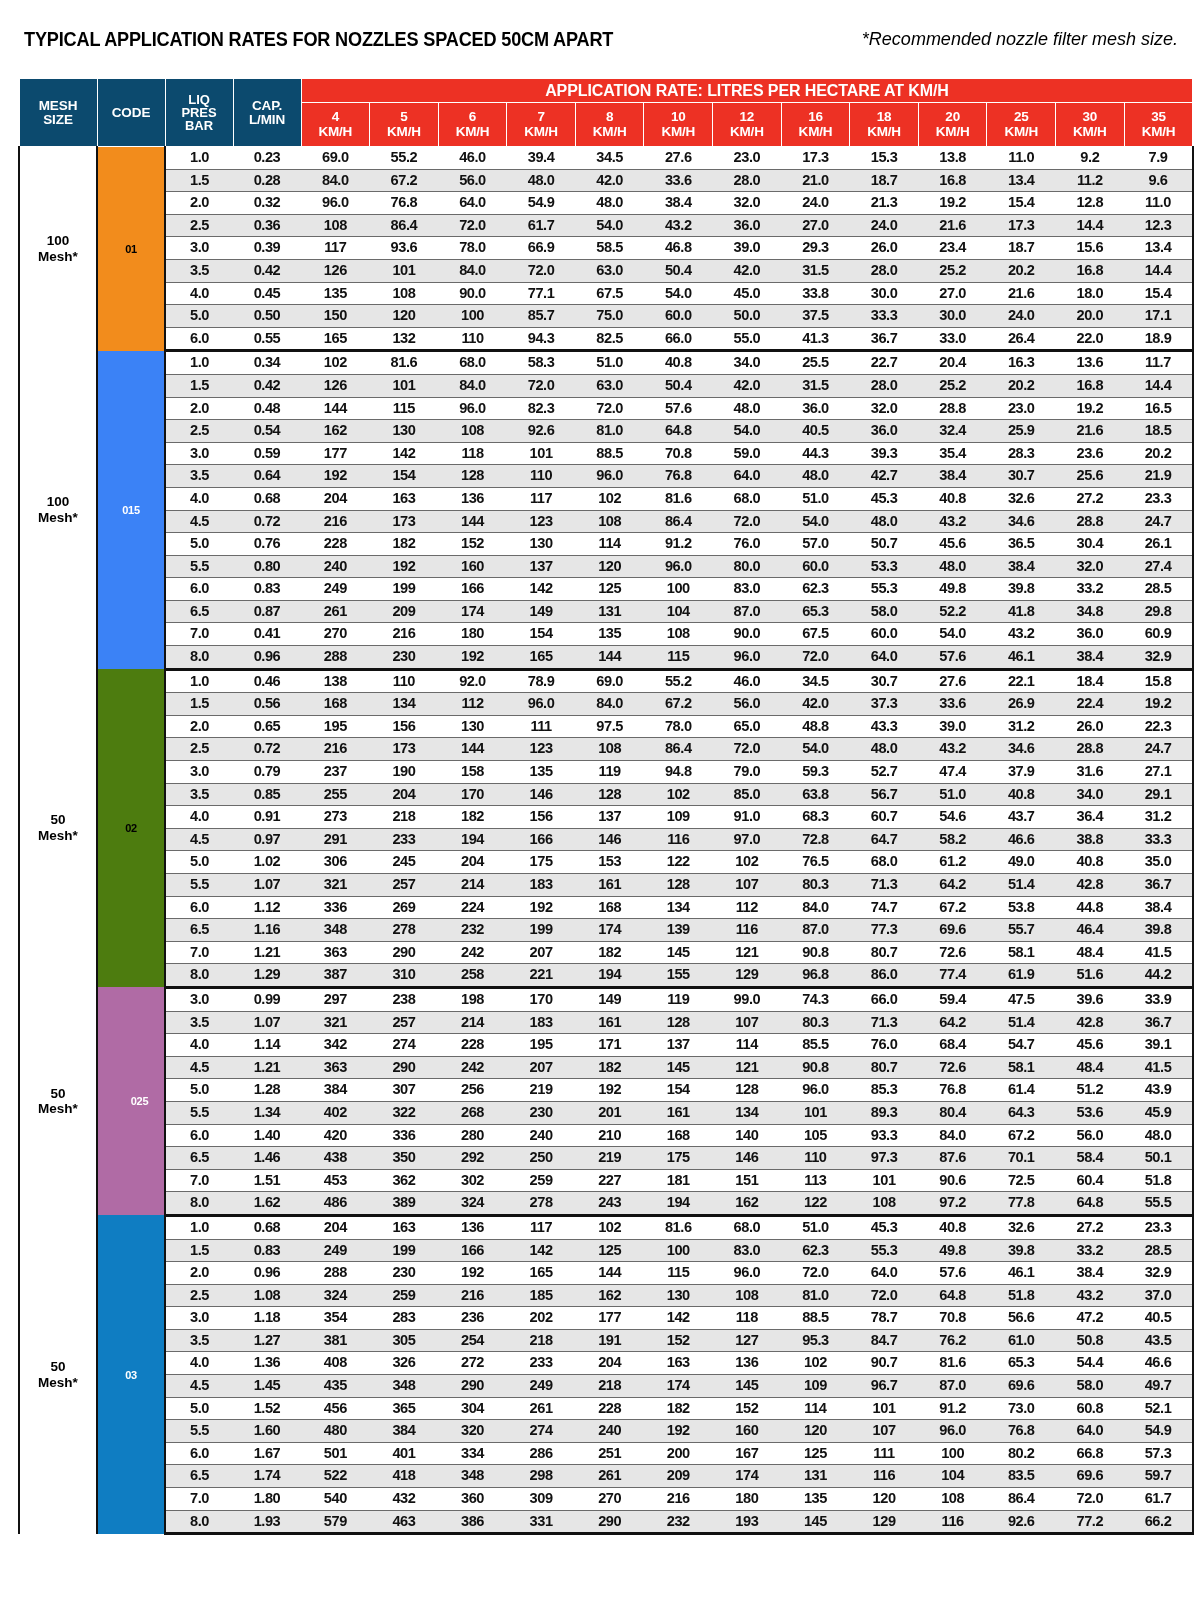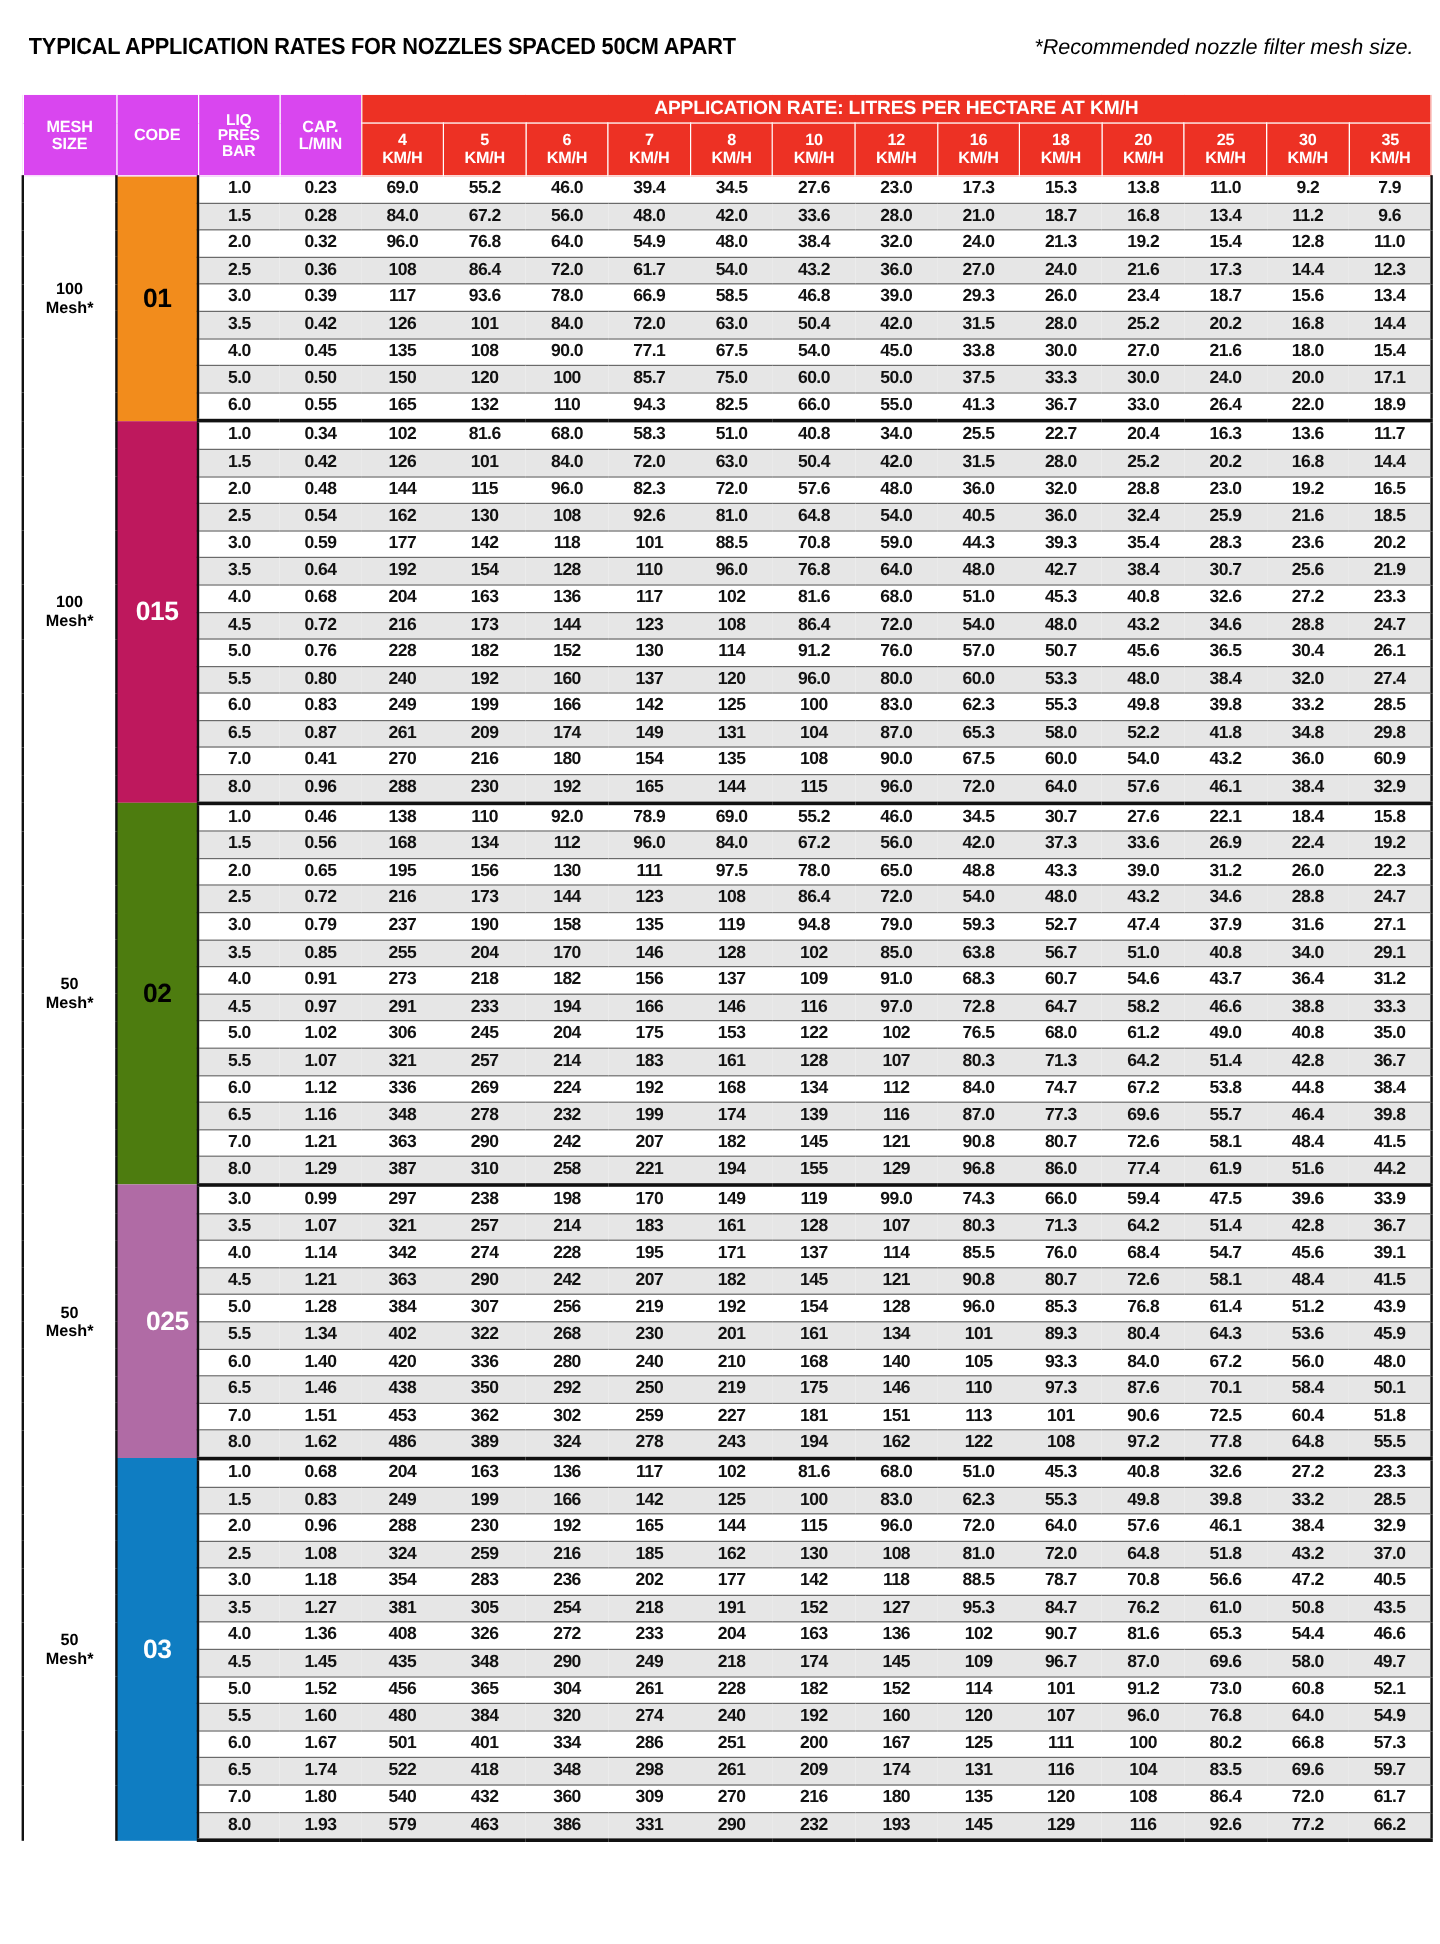--- a/index.html
+++ b/index.html
@@ -43,21 +43,21 @@
     width: 1164px;
     border-collapse: collapse;
     table-layout: fixed;
   }
   table.rates td, table.rates th {
     padding: 0;
     margin: 0;
   }
   
   .hdr-cell {
-    background: #d946ef;
+    background: #0c4a6e;
     color: #fff;
     font-weight: bold;
     text-align: center;
     vertical-align: middle;
     border: 1.5px solid #ffffff;
     font-size: 13.5px;
     line-height: 1.02;
     letter-spacing: -0.1px;
   }
   .hdr-cell.small { font-size: 13px; }
@@ -90,21 +90,21 @@
     font-weight: bold;
     line-height: 1.18;
     background: #ffffff;
     border-left: 2px solid #111;
     border-right: 2px solid #111;
     color: #000;
   }
   td.code {
     text-align: center;
     vertical-align: middle;
-    font-size: 22px;
+    font-size: 11px;
     font-weight: bold;
     letter-spacing: -0.3px;
     border-right: 2px solid #111;
   }
   td.num {
     text-align: center;
     font-size: 14.6px;
     font-weight: bold;
     color: #111;
     letter-spacing: -0.45px;
@@ -320,21 +320,21 @@
           <td class="num">55.0</td>
           <td class="num">41.3</td>
           <td class="num">36.7</td>
           <td class="num">33.0</td>
           <td class="num">26.4</td>
           <td class="num">22.0</td>
           <td class="num last-col">18.9</td>
         </tr>
         <tr>
           <td class="mesh" rowspan="14"><span>100</span><br><span>Mesh*</span></td>
-          <td class="code" rowspan="14" style="background: #be185d; color: rgb(255, 255, 255);">015</td>
+          <td class="code" rowspan="14" style="background: #3b82f6; color: rgb(255, 255, 255);">015</td>
           <td class="num">1.0</td>
           <td class="num">0.34</td>
           <td class="num">102</td>
           <td class="num">81.6</td>
           <td class="num">68.0</td>
           <td class="num">58.3</td>
           <td class="num">51.0</td>
           <td class="num">40.8</td>
           <td class="num">34.0</td>
           <td class="num">25.5</td>

